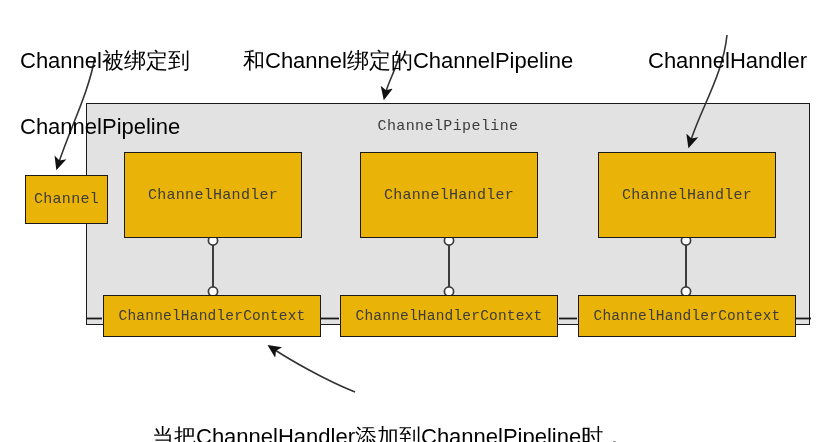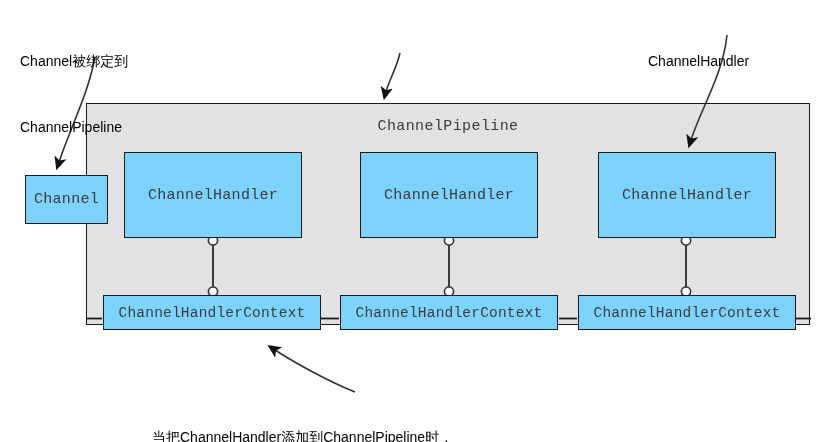--- a/index.html
+++ b/index.html
@@ -18,21 +18,21 @@
   .svg-layer {
     position: absolute;
     left: 0;
     top: 0;
     width: 835px;
     height: 442px;
   }
   .anno {
     position: absolute;
     font-family: "Liberation Sans", sans-serif;
-    font-size: 14px;
+    font-size: 22px;
     line-height: 22px;
     color: #000000;
     white-space: pre;
   }
   .anno-1 { left: 20px;  top: 6px;  }
   .anno-2 { left: 243px; top: 6px;  }
   .anno-3 { left: 648px; top: 6px;  }
   .anno-4 { left: 152px; top: 382px; }
 
   .pipeline-area {
@@ -53,42 +53,42 @@
     text-align: center;
     font-family: "Liberation Mono", "DejaVu Sans Mono", monospace;
     font-size: 15px;
     color: #3c3c3c;
     letter-spacing: 0.4px;
   }
 
   .box {
     position: absolute;
     box-sizing: border-box;
-    background: #7dd3fc;
+    background: #eab308;
     border: 1.6px solid #1a1a1a;
     display: flex;
     align-items: center;
     justify-content: center;
     font-family: "Liberation Mono", "DejaVu Sans Mono", monospace;
     color: #3c3c3c;
     white-space: nowrap;
   }
   .handler-box {
     width: 178px;
     height: 86px;
     font-size: 15px;
     letter-spacing: 0.3px;
   }
   .hb1 { left: 124px; top: 152px; }
   .hb2 { left: 360px; top: 152px; }
   .hb3 { left: 598px; top: 152px; }
 
   .ctx-box {
     width: 218px;
-    height: 35px;
+    height: 42px;
     font-size: 14.5px;
     letter-spacing: 0.2px;
   }
   .cb1 { left: 103px; top: 295px; }
   .cb2 { left: 340px; top: 295px; }
   .cb3 { left: 578px; top: 295px; }
 
   .channel-box {
     left: 25px;
     top: 175px;
@@ -175,20 +175,21 @@
   <div class="box ctx-box cb3">
     <span>ChannelHandlerContext</span>
   </div>
 
   <div class="anno anno-1">
     <div>Channel被绑定到</div>
     <div>ChannelPipeline</div>
   </div>
 
   <div class="anno anno-2">
+    <div>和Channel绑定的ChannelPipeline</div>
   </div>
 
   <div class="anno anno-3">
     <div>ChannelHandler</div>
   </div>
 
   <div class="anno anno-4">
     <div>当把ChannelHandler添加到ChannelPipeline时，</div>
     
   </div>

